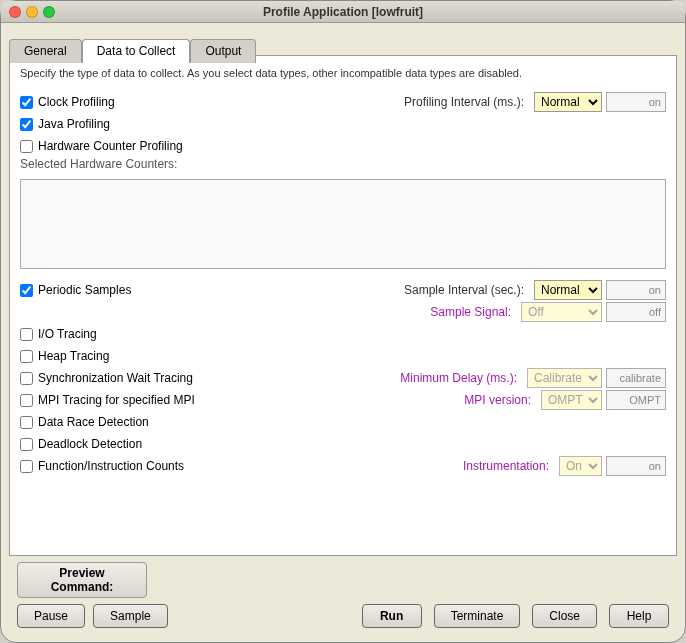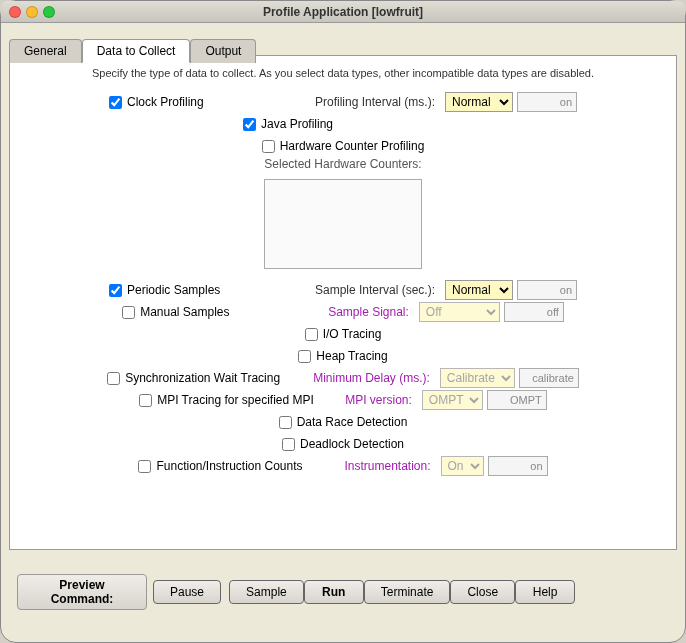--- a/index.html
+++ b/index.html
@@ -91,21 +91,20 @@
     }
 
     .panel {
       background: #fff;
       border: 1px solid #999;
       padding: 10px;
       flex: 1;
       display: flex;
       flex-direction: column;
       overflow: hidden;
-      align-items: center;
     }
 
     .description {
       font-size: 11px;
       color: #333;
       margin-bottom: 10px;
       line-height: 1.4;
     }
 
     .checkbox-label {
@@ -167,41 +166,42 @@
       font-size: 12px;
       color: #555;
       margin-bottom: 4px;
     }
 
     .disabled-text {
       color: #a21caf;
     }
 
     .bottom-bar {
-      padding: 24px 8px;
-      display: flex;
+      padding: 6px 8px;
+      display: flex;
+      flex-direction: column;
       gap: 6px;
     }
 
     .preview-command {
       border: 1px solid #999;
       background: linear-gradient(to bottom, #f0ede8, #d8d5cf);
       border-radius: 4px;
       padding: 3px 10px;
       font-size: 12px;
       font-weight: bold;
       display: inline-block;
       cursor: pointer;
       width: 130px;
     }
 
     .action-buttons {
       display: flex;
       justify-content: space-between;
-      gap: 0;
+      gap: 12px;
       align-items: center;
     }
 
     .left-actions {
       display: flex;
       gap: 8px;
       flex: 1;
     }
 
     .btn-primary {
@@ -340,26 +340,20 @@
             <option>Normal</option>
             <option>Fast</option>
             <option>Slow</option>
             <option>Custom</option>
           </select>
           <input type="text" class="text-input" value="on" style="">
         </div>
       </div>
 
       <div class="form-grid-row">
-        <div class="col-left">
-          <label class="checkbox-label">
-            <input type="checkbox" style="">
-            <span>Manual Samples</span>
-          </label>
-        </div>
         <div class="col-right">
           <span class="field-label disabled-text">Sample Signal:</span>
           <select disabled="">
             <option>Off</option>
             <option>SIGPROF</option>
             <option>SIGALRM</option>
           </select>
           <input type="text" class="text-input" value="off" style="">
         </div>
       </div>

